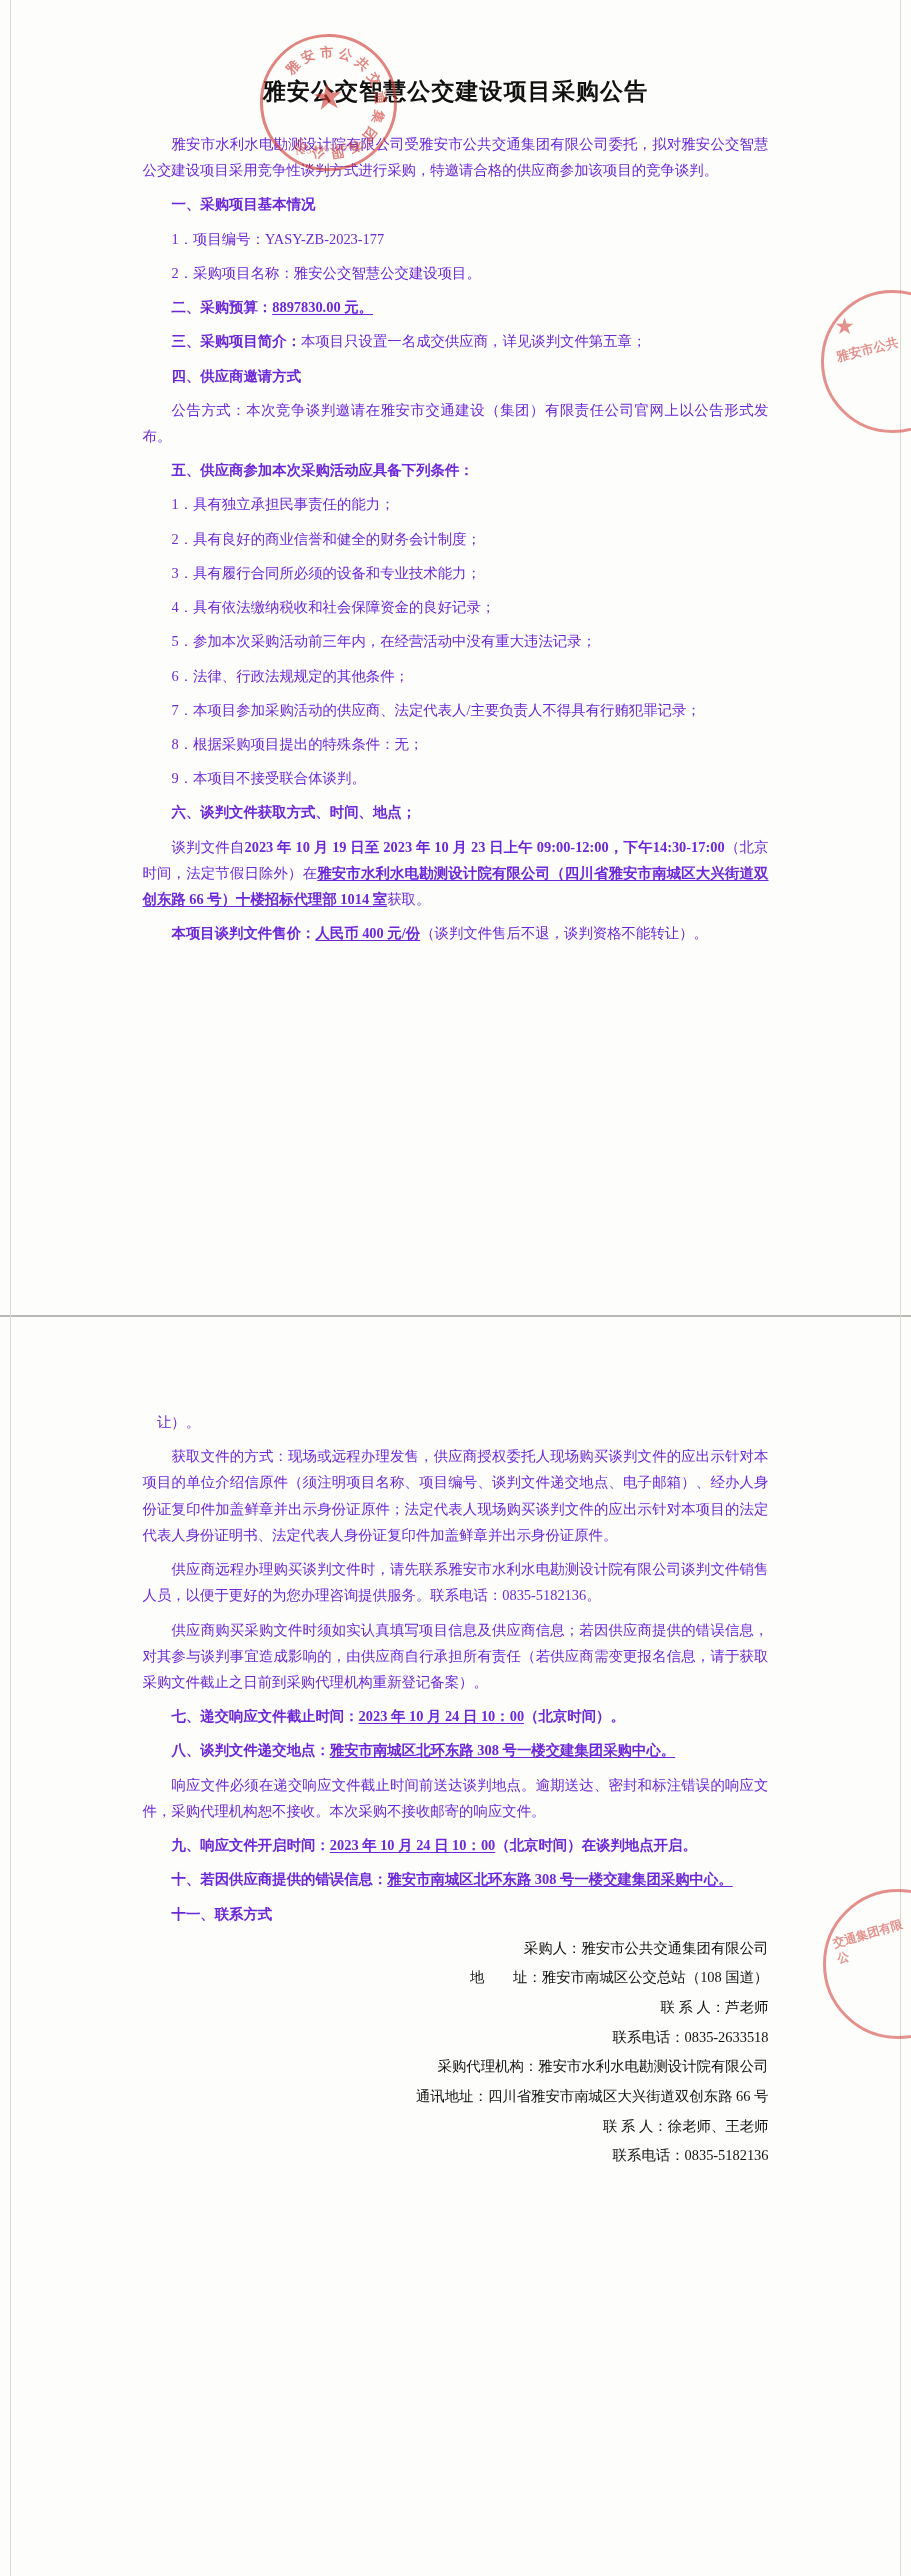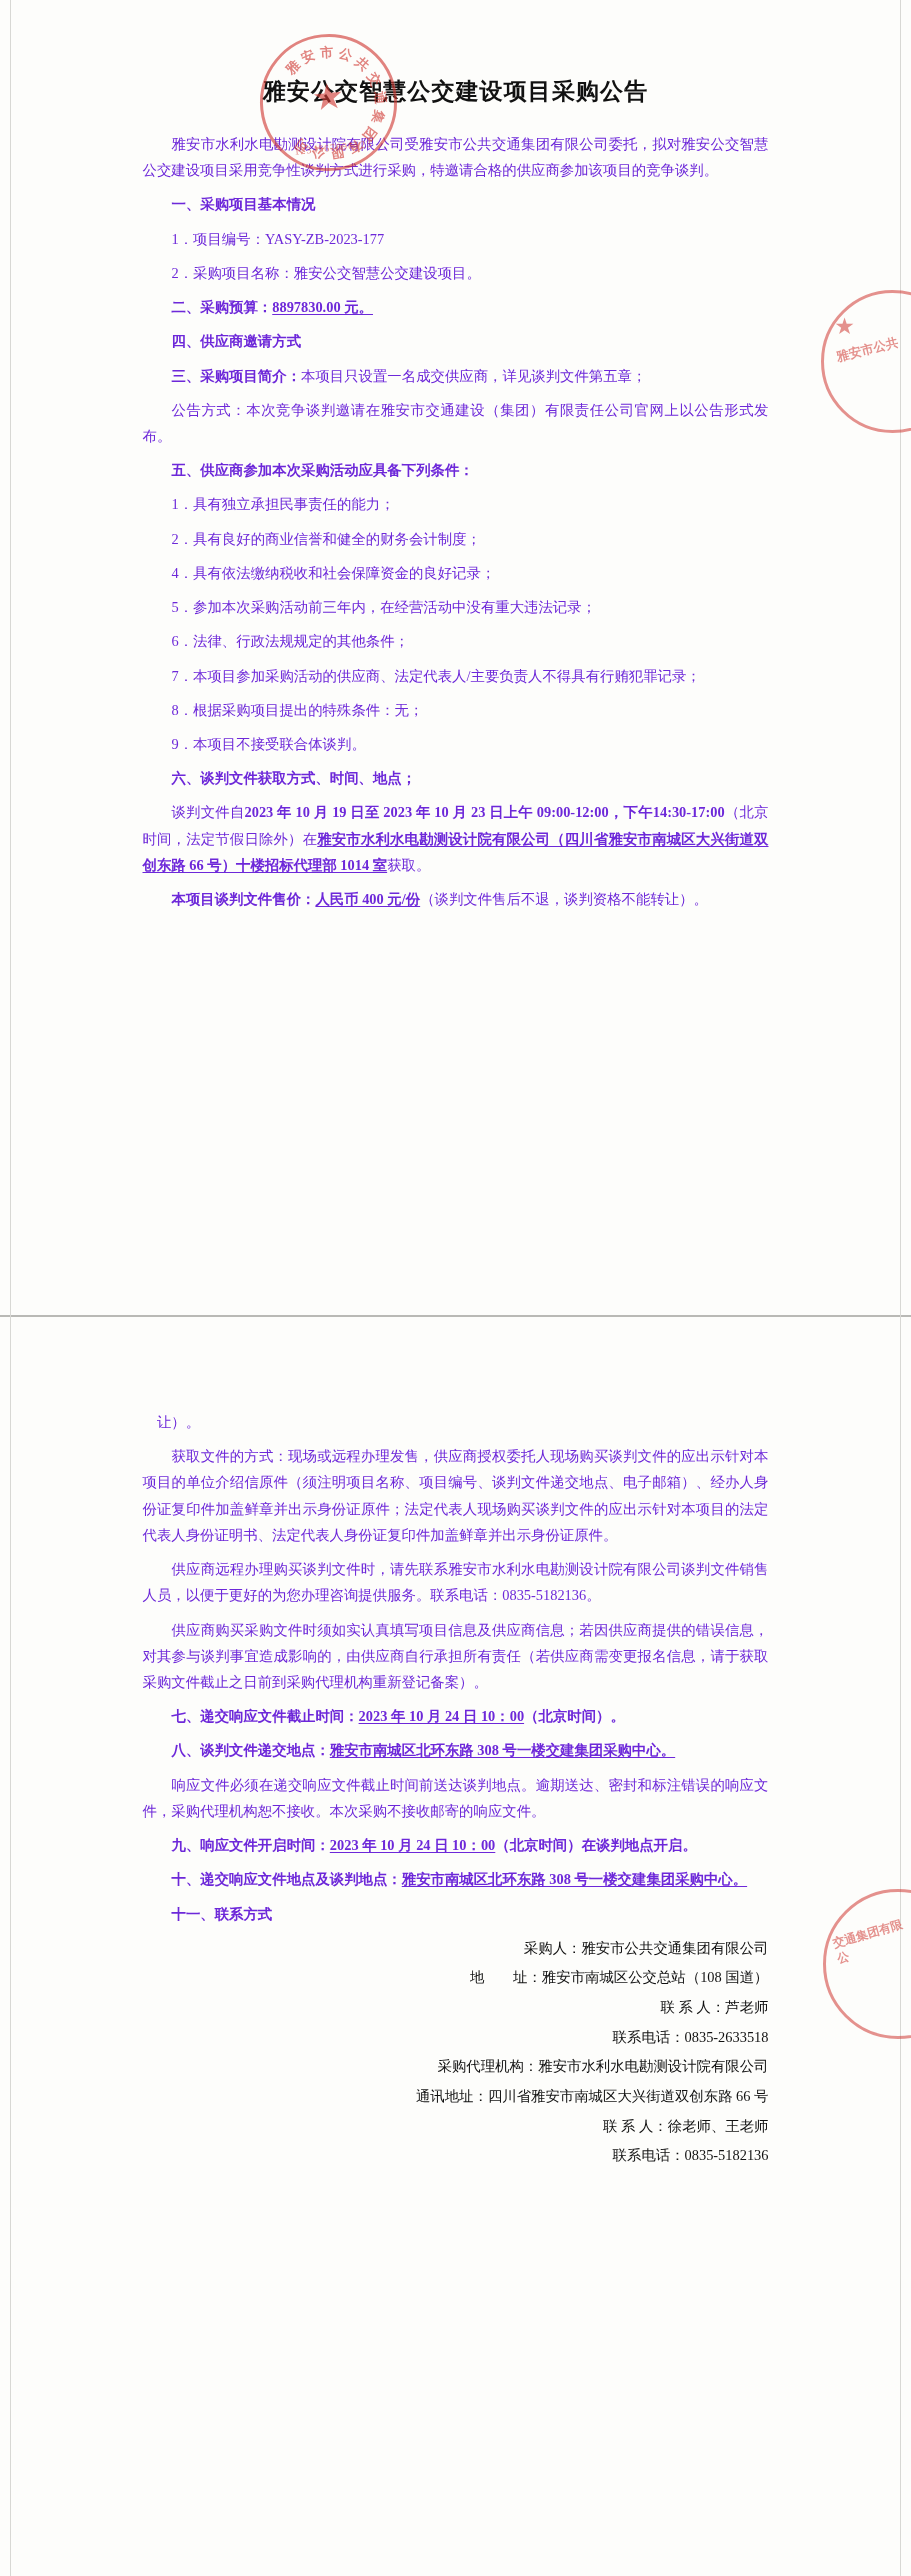--- a/index.html
+++ b/index.html
@@ -242,30 +242,31 @@
     <p class="indent2">雅安市水利水电勘测设计院有限公司受雅安市公共交通集团有限公司委托，拟对雅安公交智慧公交建设项目采用竞争性谈判方式进行采购，特邀请合格的供应商参加该项目的竞争谈判。</p>
 
     <p class="lvl1">一、采购项目基本情况</p>
     <p class="lvl2">1．项目编号：YASY-ZB-2023-177</p>
     <p class="lvl2">2．采购项目名称：雅安公交智慧公交建设项目。</p>
 
     <p class="lvl1">
       <span>二、采购预算：</span><span class="u b">8897830.00 元。</span>
     </p>
 
+    <p class="lvl1">
+      <span>三、采购项目简介：</span><span style="font-weight:normal">本项目只设置一名成交供应商，详见谈判文件第五章；</span>
+    </p>
+
     <p class="lvl1">四、供应商邀请方式</p>
-
-    <p class="lvl1">
-      <span>三、采购项目简介：</span><span style="font-weight:normal">本项目只设置一名成交供应商，详见谈判文件第五章；</span>
-    </p>
     <p class="indent2">公告方式：本次竞争谈判邀请在雅安市交通建设（集团）有限责任公司官网上以公告形式发布。</p>
 
     <p class="lvl1">五、供应商参加本次采购活动应具备下列条件：</p>
     <p class="lvl2">1．具有独立承担民事责任的能力；</p>
     <p class="lvl2">2．具有良好的商业信誉和健全的财务会计制度；</p>
+    <p class="lvl2">3．具有履行合同所必须的设备和专业技术能力；</p>
     <p class="lvl2">4．具有依法缴纳税收和社会保障资金的良好记录；</p>
     <p class="lvl2">5．参加本次采购活动前三年内，在经营活动中没有重大违法记录；</p>
     <p class="lvl2">6．法律、行政法规规定的其他条件；</p>
     <p class="lvl2">7．本项目参加采购活动的供应商、法定代表人/主要负责人不得具有行贿犯罪记录；</p>
     <p class="lvl2">8．根据采购项目提出的特殊条件：无；</p>
     <p class="lvl2">9．本项目不接受联合体谈判。</p>
 
     <p class="lvl1">六、谈判文件获取方式、时间、地点；</p>
 
     <p class="indent2">
@@ -304,21 +305,21 @@
       <span>八、谈判文件递交地点：</span><span class="b u">雅安市南城区北环东路 308 号一楼交建集团采购中心。</span>
     </p>
 
     <p class="indent2">响应文件必须在递交响应文件截止时间前送达谈判地点。逾期送达、密封和标注错误的响应文件，采购代理机构恕不接收。本次采购不接收邮寄的响应文件。</p>
 
     <p class="lvl1">
       <span>九、响应文件开启时间：</span><span class="b u">2023 年 10 月 24 日 10：00</span><span>（北京时间）在谈判地点开启。</span>
     </p>
 
     <p class="lvl1">
-      <span>十、递交响应文件地点及谈判地点：</span><span class="b u">雅安市南城区北环东路 308 号一楼交建集团采购中心。</span>
+      <span>十、若因供应商提供的错误信息：</span><span class="b u">雅安市南城区北环东路 308 号一楼交建集团采购中心。</span>
     </p>
 
     <p class="lvl1">十一、联系方式</p>
 
     <span class="kv">
       <span class="k">采购人：</span><span>雅安市公共交通集团有限公司</span>
     </span>
     <span class="kv">
       <span class="k">地　　址：</span><span>雅安市南城区公交总站（108 国道）</span>
     </span>

